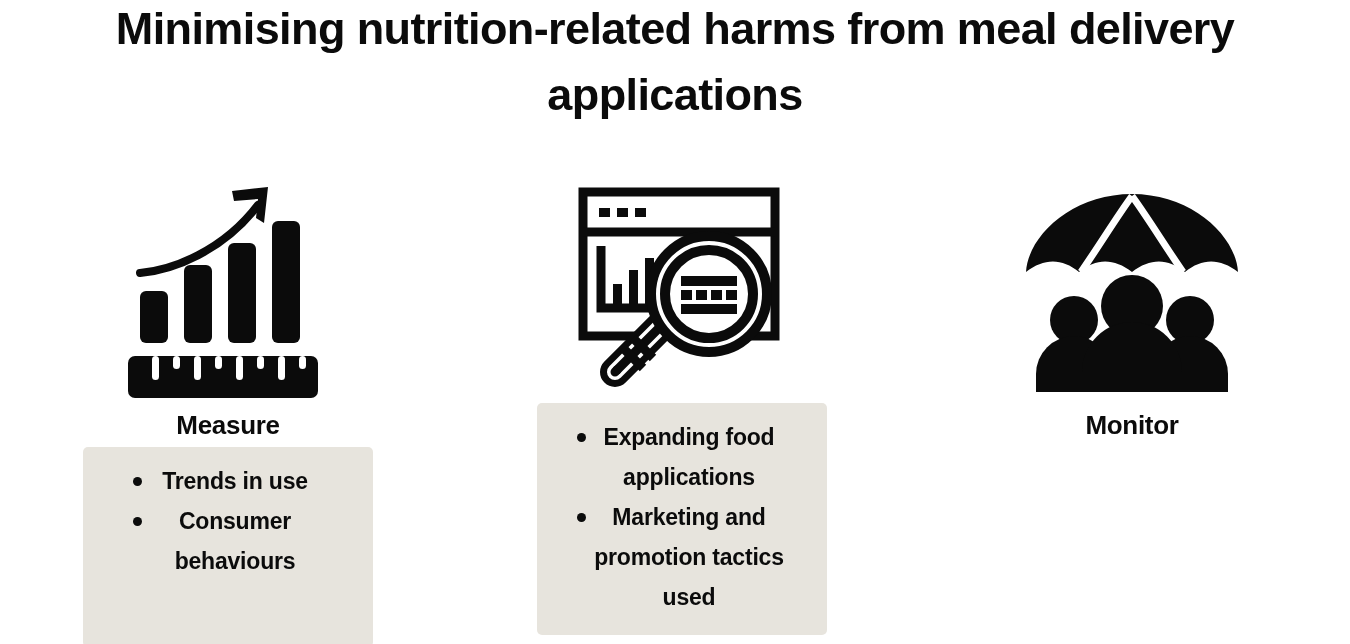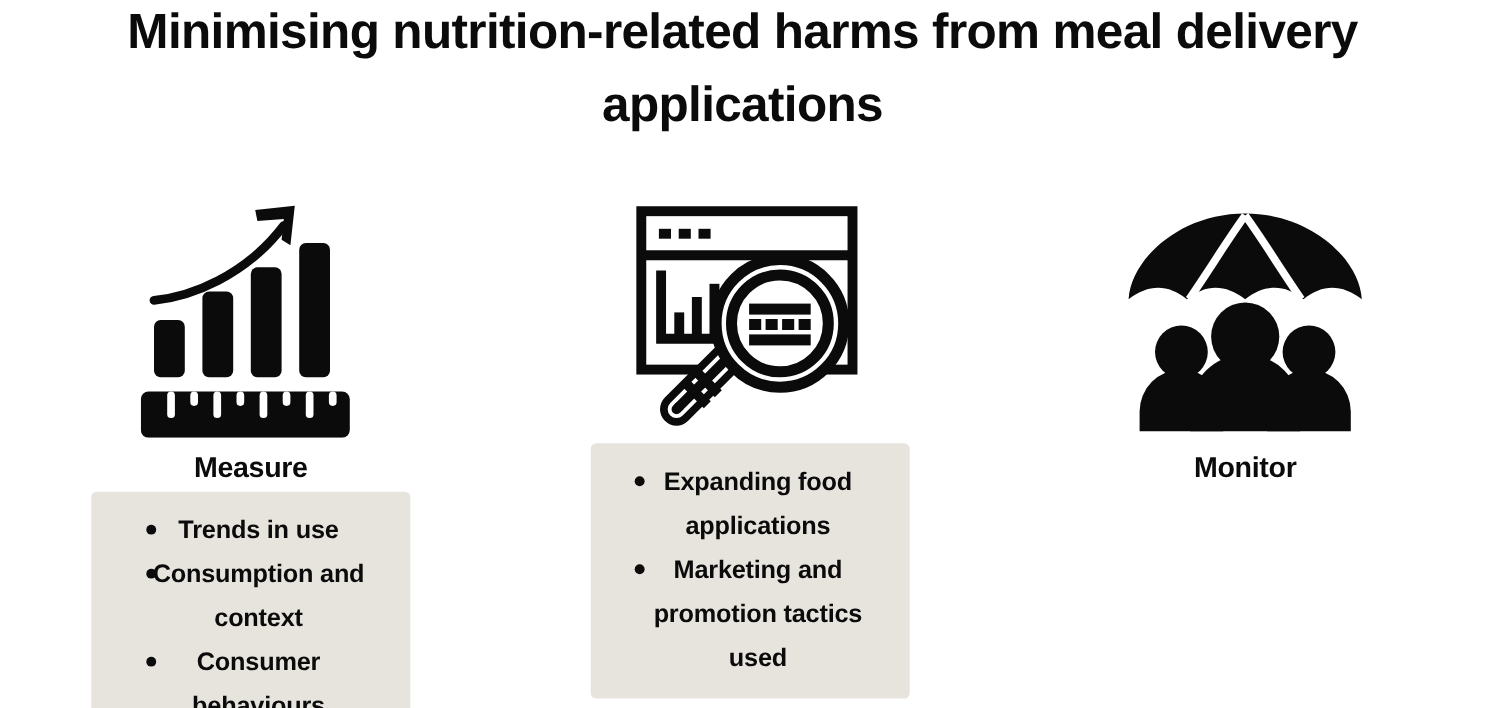--- a/index.html
+++ b/index.html
@@ -128,21 +128,20 @@
         <rect x="171" y="183" width="7" height="13" rx="3.5" fill="#ffffff"></rect>
       </g>
     </svg>
   </div>
 
   <div class="col-heading">Measure</div>
 
   <div class="bullet-box">
     <ul class="bullets">
       <li><span class="dot"></span><span>Trends in use</span></li>
-      <li><span class="dot"></span><span>Consumption and context</span></li>
       <li><span class="dot"></span><span>Consumer behaviours</span></li>
     </ul>
   </div>
 </div>
 
 <div class="column" id="col-1">
 
   <div class="icon-wrap">
     <svg width="210" height="212" viewBox="0 0 210 212">
 

